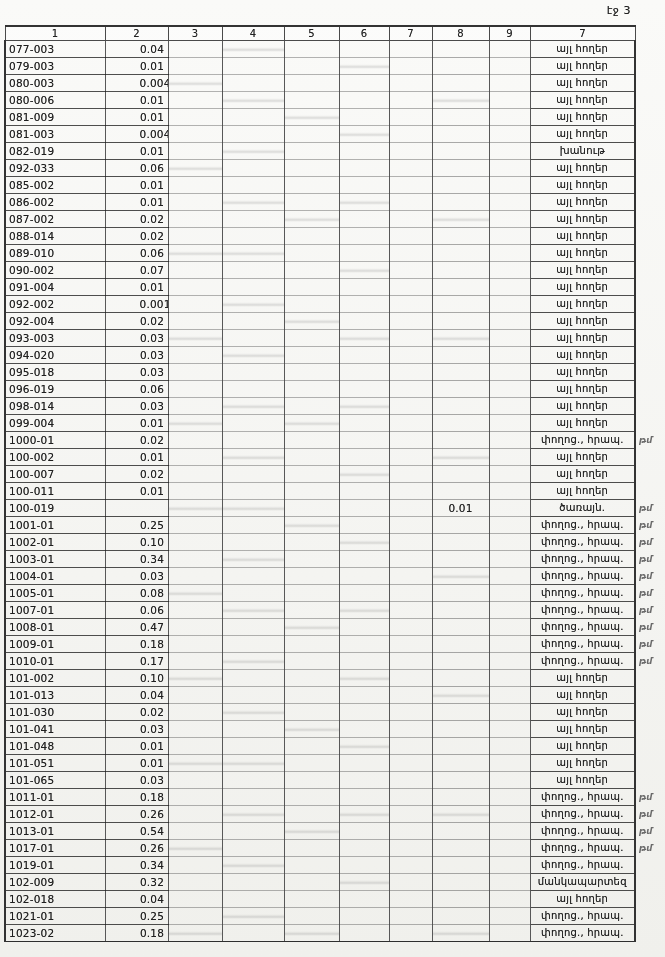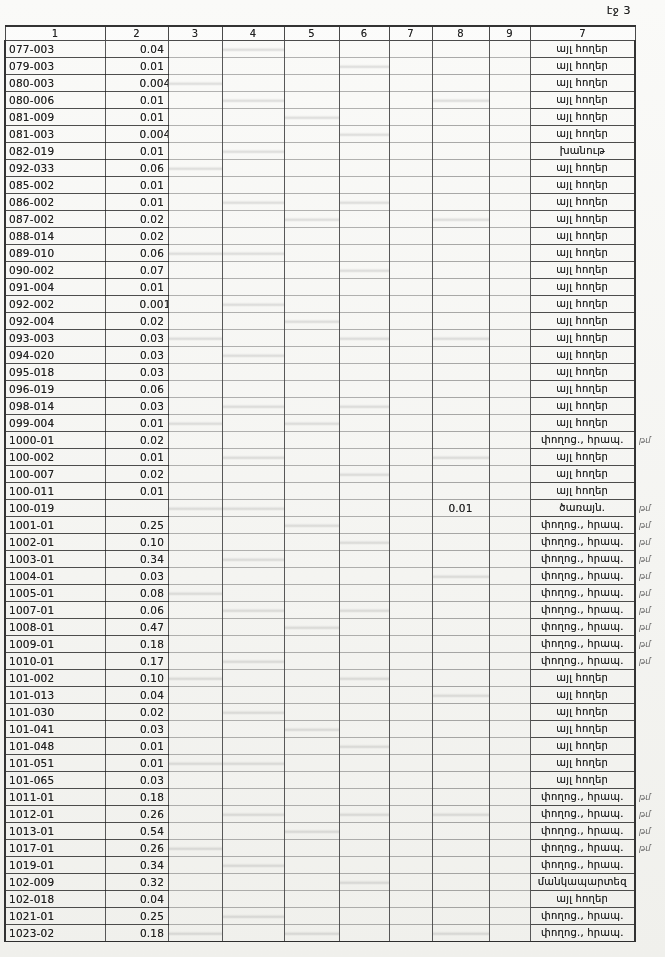--- a/index.html
+++ b/index.html
@@ -77,20 +77,21 @@
     border-right: 2px solid #333;
   }
   td.mark-cell {
     border: none;
     font-size: 8.5px;
     font-style: italic;
     color: #6a6a6a;
     padding-left: 3px;
     text-shadow: none;
     white-space: nowrap;
+    font-weight: bold;
   }
   tbody tr:last-child td.c { border-bottom: 1.5px solid #2e2e2e; }
   
   tbody tr:nth-child(3n+1) td:nth-child(4),
   tbody tr:nth-child(4n+2) td:nth-child(6),
   tbody tr:nth-child(5n+3) td:nth-child(3),
   tbody tr:nth-child(7n+4) td:nth-child(8),
   tbody tr:nth-child(6n+5) td:nth-child(5) {
     background-image: linear-gradient(to bottom,
       transparent 38%,

